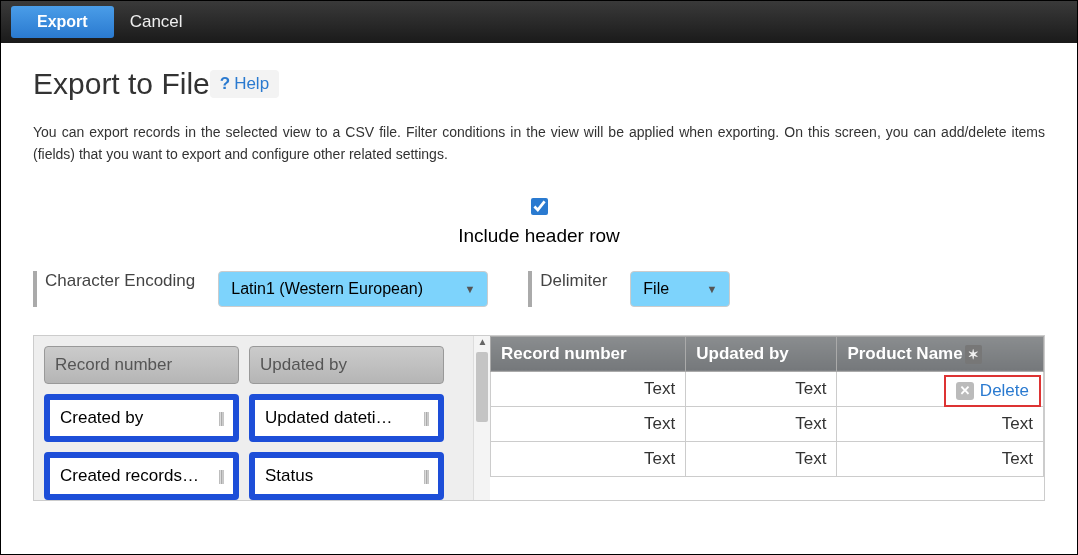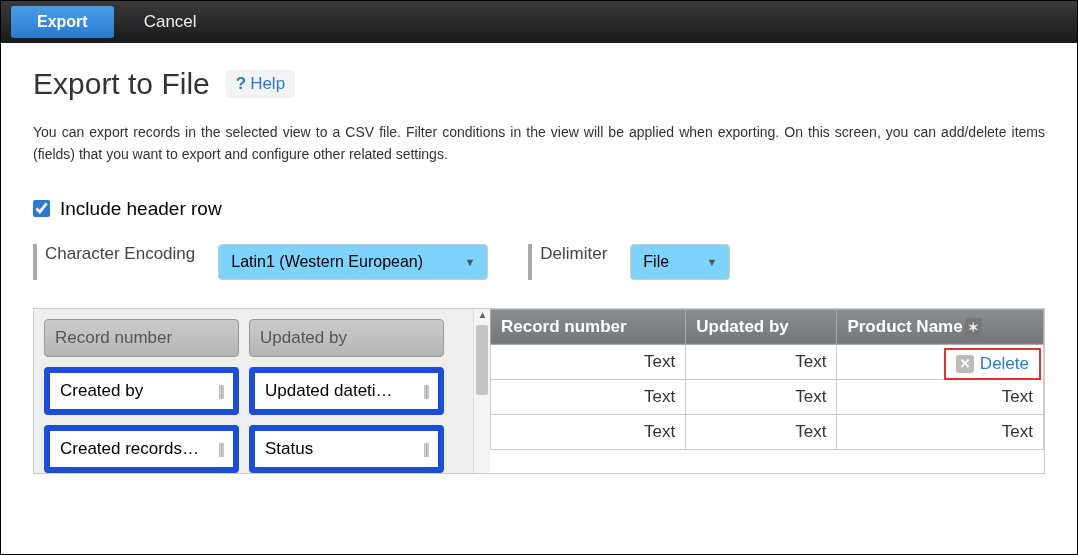--- a/index.html
+++ b/index.html
@@ -1,30 +1,30 @@
 <!DOCTYPE html>
 <html><head>
 <meta charset="utf-8">
 <style>
 * { margin: 0; padding: 0; box-sizing: border-box; }
 body { font-family: Arial, sans-serif; font-size: 15px; background: #fff; width: 1078px; height: 555px; overflow: hidden; border: 1px solid #000; }
 
-.toolbar { background: linear-gradient(#3a3a3a, #1a1a1a); height: 42px; display: flex; align-items: center; padding: 0 10px; gap: 30px; }
+.toolbar { background: linear-gradient(#3a3a3a, #1a1a1a); height: 42px; display: flex; align-items: center; padding: 0 10px; gap: 16px; }
 .btn-primary { background: linear-gradient(#4a9de8, #2a7ad0); color: #fff; font-weight: bold; border: none; padding: 7px 26px; border-radius: 3px; font-size: 16px; cursor: pointer; }
 .btn-cancel { color: #eee; font-size: 17px; cursor: pointer; }
 
 .content { padding: 24px 32px; }
-.title-row { display: flex; align-items: center; gap: 16px; margin-bottom: 20px; }
+.title-row { display: flex; align-items: center; margin-bottom: 20px; }
 .page-title { font-size: 30px; font-weight: normal; color: #333; }
 .help-link { color: #2a7ad0; font-size: 17px; padding: 4px 10px; background: #f3f3f3; border-radius: 4px; cursor: pointer; display: flex; align-items: center; gap: 4px; }
 .help-q { color: #2a7ad0; font-weight: bold; }
 
 .description { font-size: 14px; color: #333; line-height: 1.6; margin-bottom: 32px; text-align: justify;}
 
-.checkbox-row { display: flex; align-items: center; gap: 10px; font-size: 19px; margin-bottom: 24px; }
+.checkbox-row { display: flex; align-items: center; gap: 10px; font-size: 19px; margin-bottom: 24px; flex-direction: column; }
 .checkbox-row input[type=checkbox] { width: 17px; height: 17px; accent-color: #2a7ad0; cursor: pointer; }
 
 .settings-row { display: flex; gap: 40px; margin-bottom: 28px; }
 .setting-group { display: flex; flex-direction: row; gap: 23px; }
 .setting-label { font-size: 17px; color: #444; padding-left: 8px; border-left: 4px solid #aaa; }
 .select-box { border: 1px solid #ccc; border-radius: 4px; padding: 8px 12px; font-size: 16px; display: flex; align-items: center; justify-content: space-between; min-width: 100px; cursor: pointer; background: #7dd3fc; gap: 10px; }
 .select-box.wide { min-width: 270px; }
 .caret { font-size: 11px; color: #555; }
 
 .lower { display: flex; border: 1px solid #ccc; }

